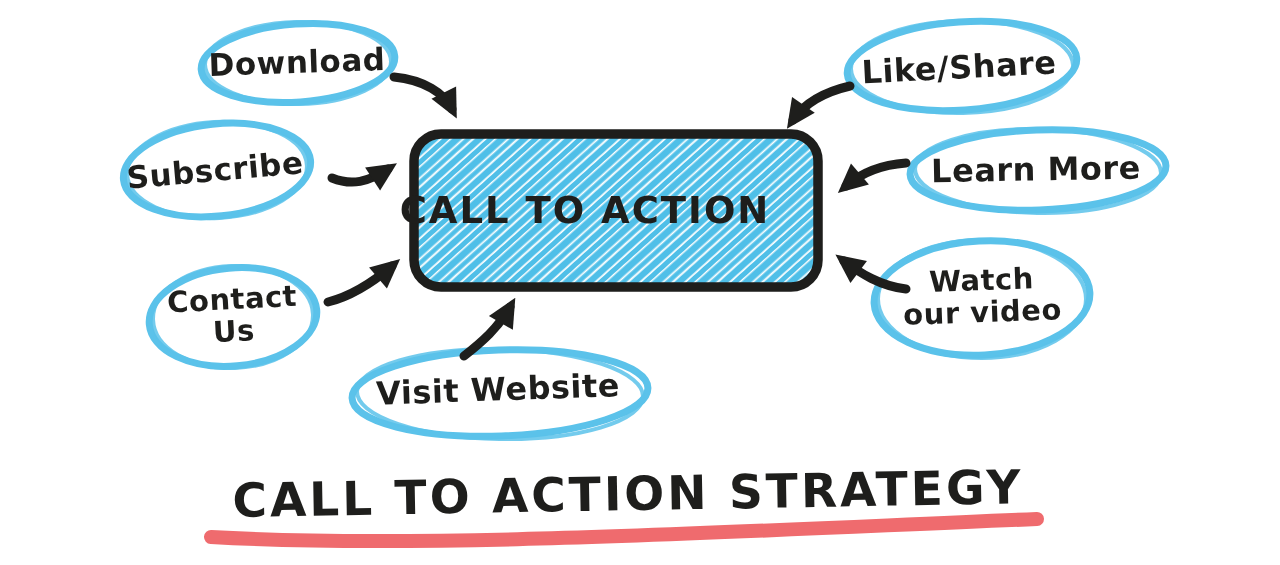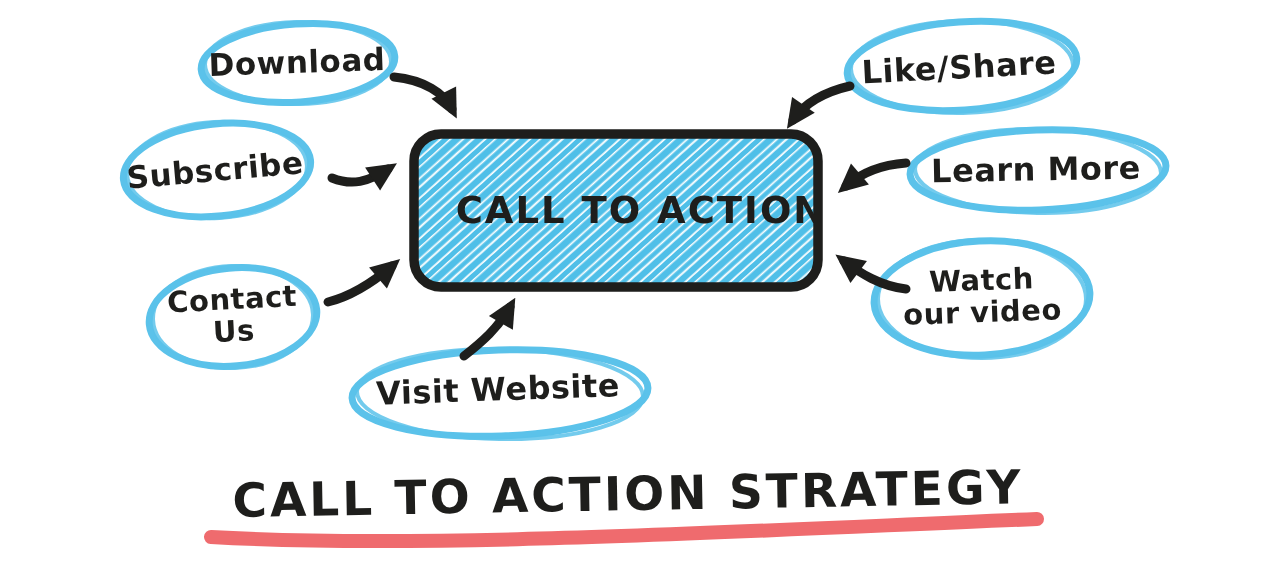--- a/index.html
+++ b/index.html
@@ -106,17 +106,17 @@
   <div class="label" style="left:297px;top:62px;font-size:31px;transform:translate(-50%,-50%) rotate(-2deg);">Download</div>
   <div class="label" style="left:215px;top:170px;font-size:31px;transform:translate(-50%,-50%) rotate(-5deg);">Subscribe</div>
   <div class="label" style="left:233px;top:316px;font-size:29px;transform:translate(-50%,-50%) rotate(-3deg);">Contact
 Us</div>
   <div class="label" style="left:498px;top:390px;font-size:32px;transform:translate(-50%,-50%) rotate(-2deg);">Visit Website</div>
   <div class="label" style="left:959px;top:68px;font-size:32px;transform:translate(-50%,-50%) rotate(-3deg);">Like/Share</div>
   <div class="label" style="left:1036px;top:170px;font-size:32px;transform:translate(-50%,-50%) rotate(-1deg);">Learn More</div>
   <div class="label" style="left:982px;top:297px;font-size:29px;transform:translate(-50%,-50%) rotate(-2deg);">Watch
 our video</div>
 
-  <div class="label center-label" style="left:641px;top:211px;">CALL TO ACTION</div>
+  <div class="label center-label" style="left:585px;top:211px;">CALL TO ACTION</div>
 
   <div class="label title-label" style="left:628px;top:494px;transform:translate(-50%,-50%) rotate(-1deg);">CALL TO ACTION STRATEGY</div>
 
 </div>
 
 </body></html>

